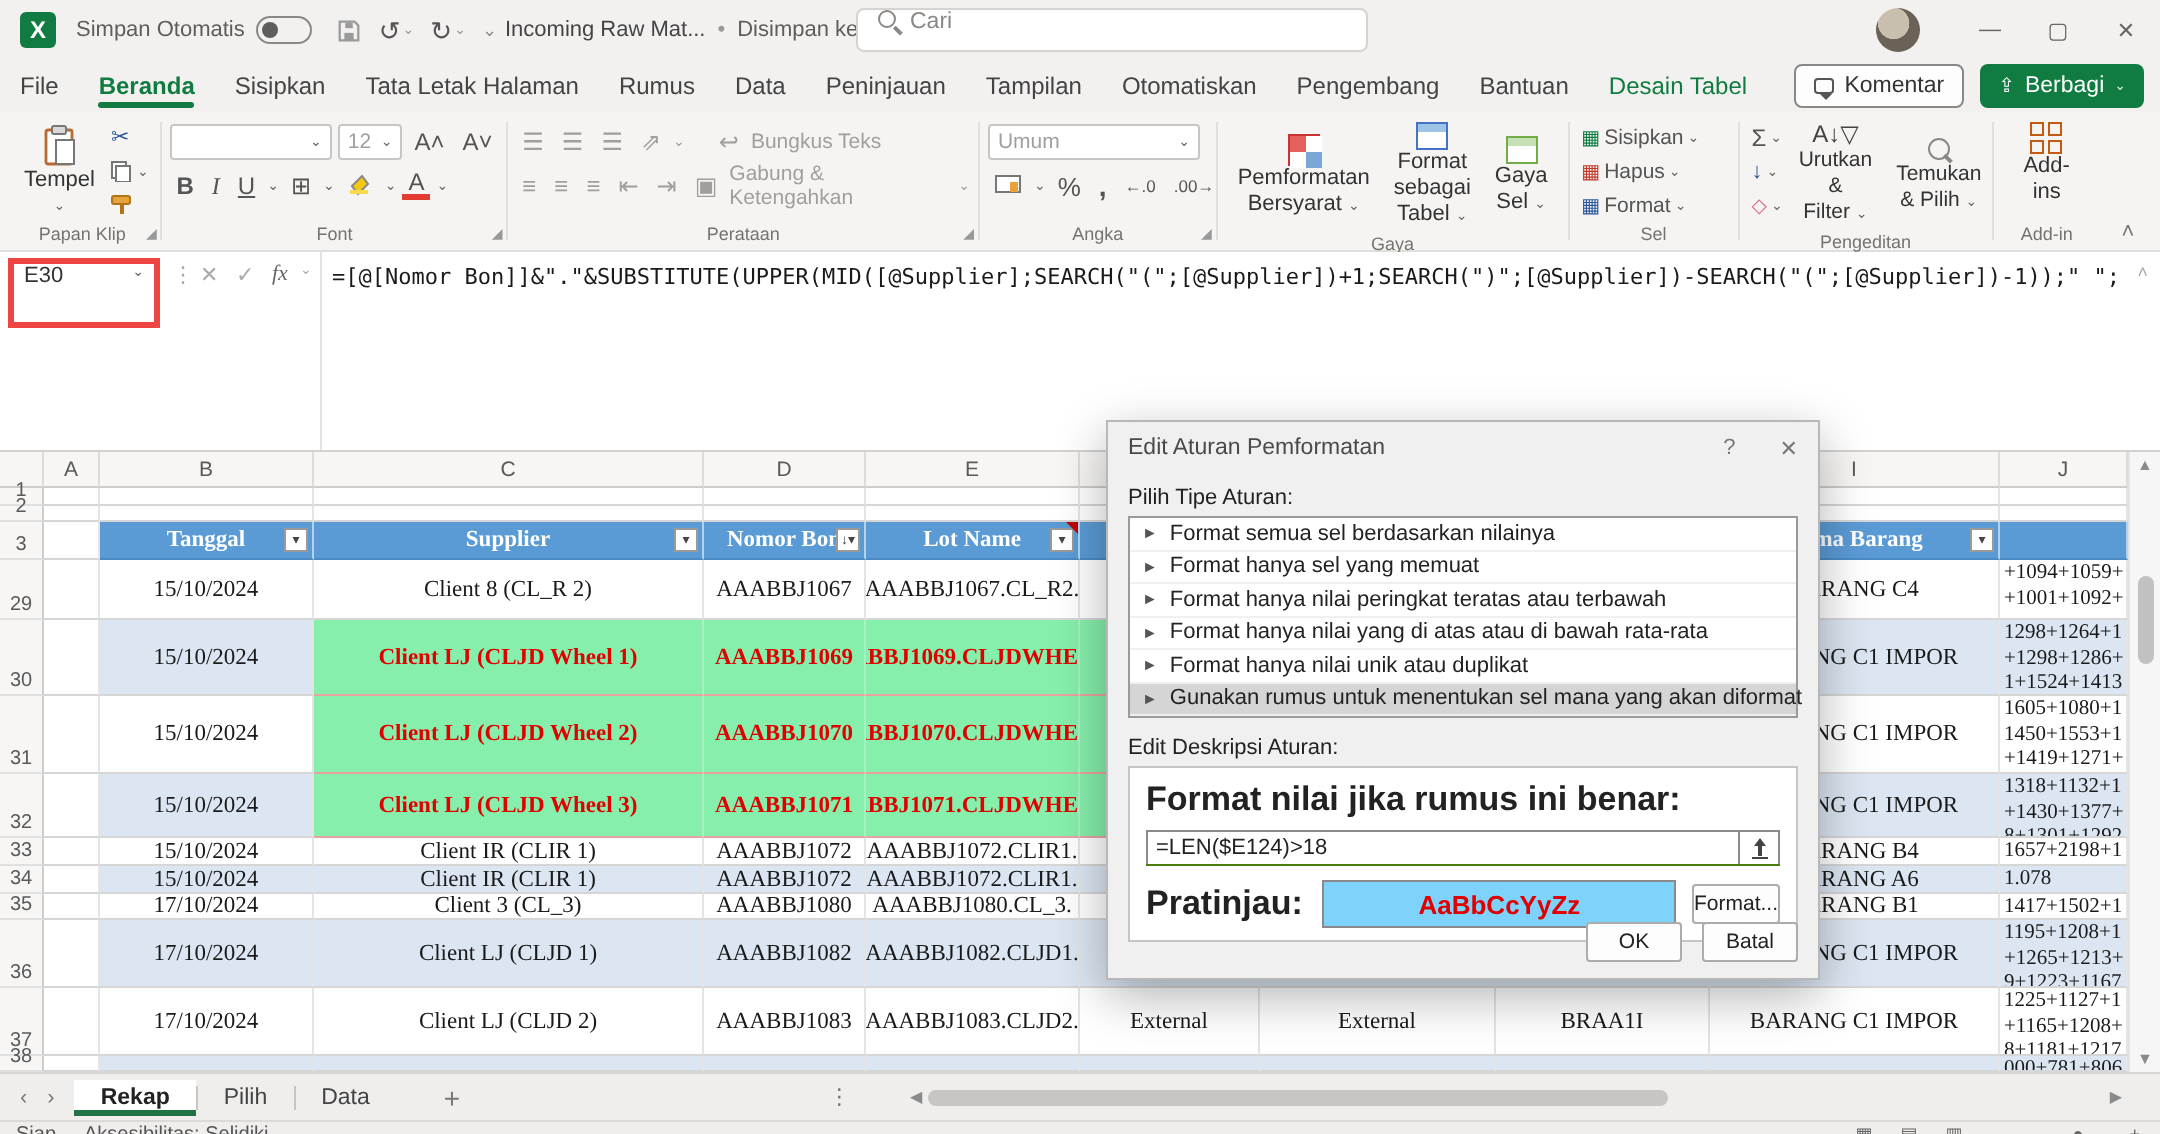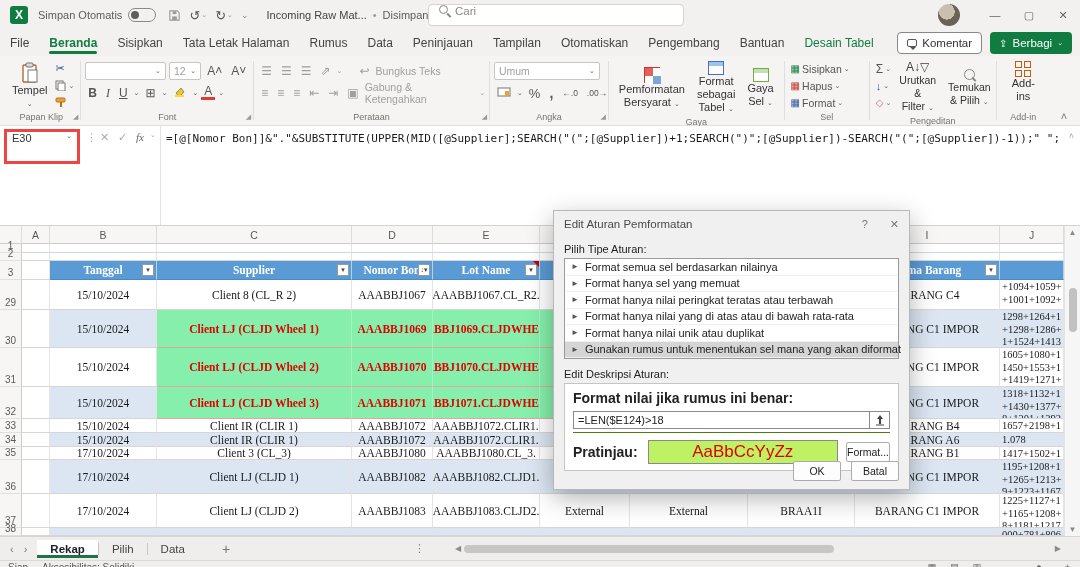--- a/index.html
+++ b/index.html
@@ -4,21 +4,21 @@
 <style>
   *{margin:0;padding:0;box-sizing:border-box}
   html,body{width:1080px;height:567px;overflow:hidden;font-family:"Liberation Sans",sans-serif;background:#fff;position:relative}
   
   #titlebar{position:absolute;left:0;top:0;width:1080px;height:30px;background:#f3f1f0;display:flex;align-items:center;font-size:11px;color:#5f5d5b}
   .xl-logo{width:18px;height:18px;background:#107c41;border-radius:3px;color:#fff;font-weight:bold;font-size:12px;display:flex;align-items:center;justify-content:center;margin:0 10px 0 10px}
   .toggle{width:28px;height:14px;border:1px solid #8a8886;border-radius:8px;margin:0 8px 0 6px;position:relative;background:#f3f1f0}
   .toggle .knob{position:absolute;left:2px;top:2px;width:8px;height:8px;border-radius:50%;background:#605e5c}
   .tb-ico{color:#888;font-size:13px;margin:0 4px;display:inline-flex;align-items:center}
   .tb-caret{font-size:7px;color:#999;margin-left:1px}
-  .tb-file{color:#444;margin-left:14px}
+  .tb-file{color:#444;}
   .tb-dot{margin:0 6px;color:#999}
   #searchbox{position:absolute;left:428px;top:4px;width:256px;height:22px;background:#fff;border:1px solid #d6d3d1;border-radius:4px;display:flex;align-items:flex-start;color:#8a8886;font-size:11.5px}
   .mag{width:9px;height:9px;border:1.5px solid #8a8886;border-radius:50%;position:relative;margin:0 7px 0 10px}
   .mag::after{content:"";position:absolute;width:1.5px;height:5px;background:#8a8886;left:8px;top:7px;transform:rotate(-45deg)}
   #winctl{position:absolute;right:0;top:0;height:30px;display:flex;align-items:center}
   .avatar{width:22px;height:22px;border-radius:50%;background:radial-gradient(circle at 40% 35%,#c9bfae 0 40%,#6b6257 41% 100%);margin-right:18px}
   .wbtn{width:34px;height:30px;display:flex;align-items:center;justify-content:center;color:#666;font-size:11px}
   
   #menubar{position:absolute;left:0;top:30px;width:1080px;height:26px;background:#f3f1f0;display:flex;align-items:center;font-size:12px;color:#444}
   .mtab{padding:4px 9px;margin:0 1px;position:relative;white-space:nowrap}
@@ -74,26 +74,26 @@
   #dialog{position:absolute;left:553px;top:210px;width:357px;height:280px;background:#f0f0f0;border:1px solid #b8b8b8;box-shadow:0 8px 24px rgba(0,0,0,.3);font-size:11px;color:#222}
   #dlg-title{height:26px;display:flex;align-items:center;padding:0 10px;color:#4a4a4a;font-size:11.5px}
   #dlg-title .dctl{margin-left:auto;display:flex;gap:22px;color:#777;font-size:11px}
   #dlg-body{padding:2px 10px}
   .dlabel{margin:4px 0 3px}
   #rulelist{border:1px solid #9a9a9a;background:#fff}
   .ritem{height:16.5px;display:flex;align-items:center;padding:0 6px;gap:6px;border-bottom:1px solid #f0f0f0;white-space:nowrap}
   .ritem .arr{font-size:8px;color:#555}
   .ritem.sel{background:#d5d5d5}
   #descbox{border:1px solid #c5c5c5;background:#fff;margin-top:3px;height:88px;position:relative;padding:6px 8px}
-  #descbox b{font-size:14px}
+  #descbox b{font-size:17px}
   #frm-input{margin-top:5px;height:18px;border:1px solid #8a8a8a;display:flex;align-items:center}
   #frm-input input{flex:1;border:0;outline:0;font-size:11px;font-family:"Liberation Sans",sans-serif;padding:0 4px;color:#222;background:#fff}
   #picker{width:20px;height:16px;border-left:1px solid #8a8a8a;display:flex;align-items:center;justify-content:center}
   #prevrow{position:absolute;left:8px;right:8px;bottom:6px;display:flex;align-items:center;border-top:1px solid #4d7c0f;padding-top:7px}
-  #preview{width:242px;height:24px;background:#bef264;border:1px solid #8a8a8a;color:#e00000;font-weight:normal;display:flex;align-items:center;justify-content:center;margin-left:10px;font-size:17px}
+  #preview{width:242px;height:24px;background:#7dd3fc;border:1px solid #8a8a8a;color:#e00000;font-weight:bold;display:flex;align-items:center;justify-content:center;margin-left:10px;font-size:13px}
   #format-btn{margin-left:8px;width:48px;height:20px;border:1px solid #acacac;background:#fdfdfd;border-radius:2px;display:flex;align-items:center;justify-content:center;font-size:10.5px}
   #dlg-foot{position:absolute;right:10px;bottom:8px;display:flex;gap:10px}
   .dbtn{width:48px;height:20px;border:1px solid #acacac;background:#fdfdfd;border-radius:2px;display:flex;align-items:center;justify-content:center;font-size:10.5px}
   
   #tabstrip{position:absolute;left:0;top:536px;width:1080px;height:24px;background:#f0eeed;border-top:1px solid #d8d6d4;display:flex;align-items:center;font-size:11.5px;color:#444}
   .navarr{color:#777;font-size:11px;padding:0 10px}
   .stab{padding:3px 13px;position:relative;color:#444}
   .stab.active{background:#fff;font-weight:bold;color:#222}
   .stab.active::after{content:"";position:absolute;left:0;right:0;bottom:0;height:3px;background:#217346}
   .tsep{width:1px;height:12px;background:#c8c6c4}

